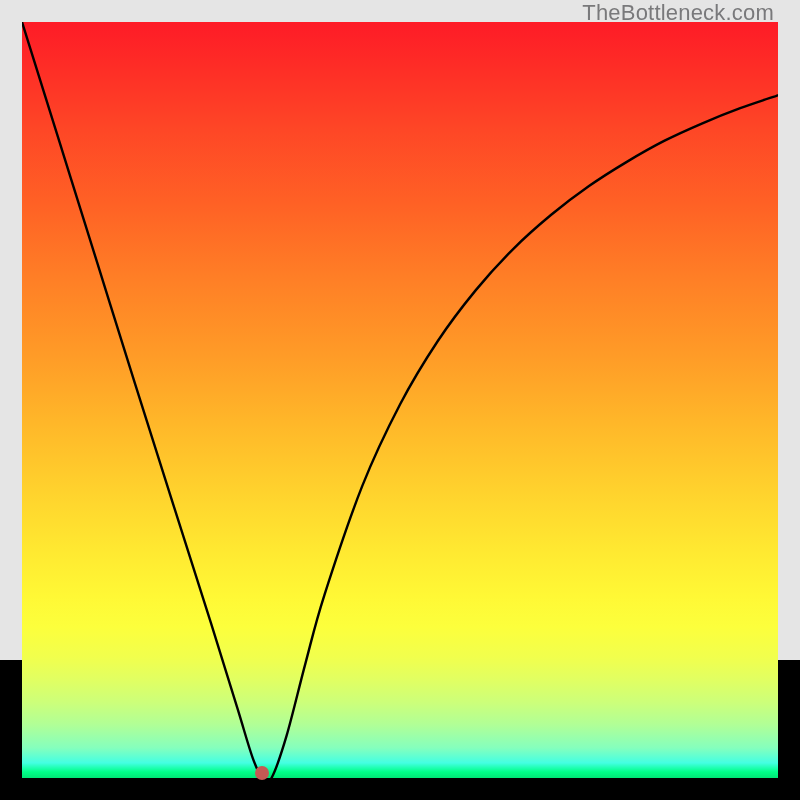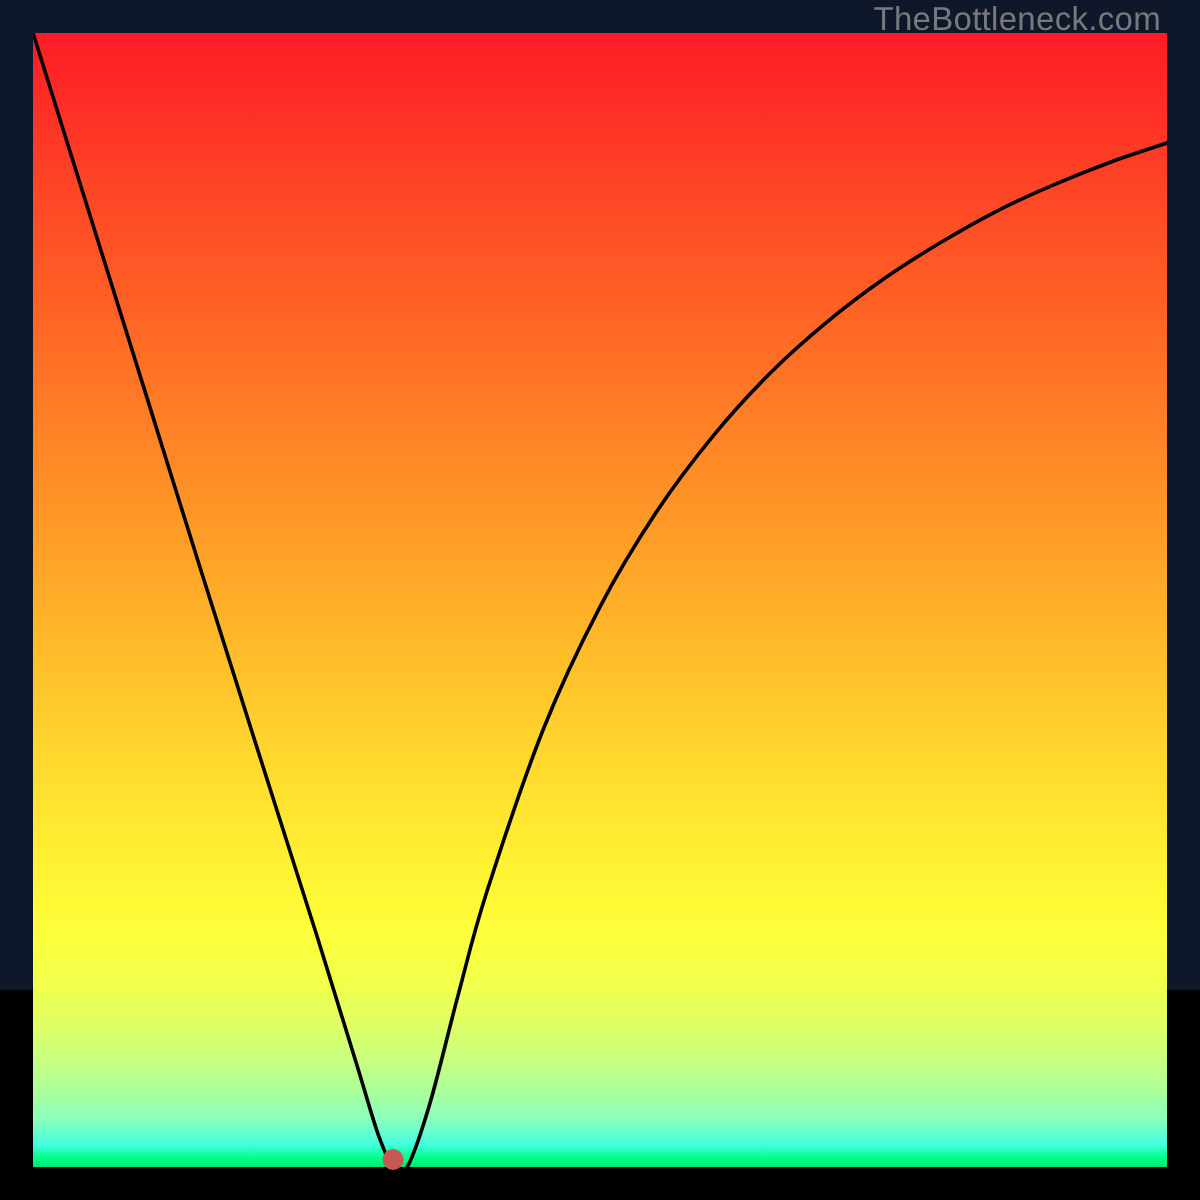--- a/index.html
+++ b/index.html
@@ -9,21 +9,21 @@
     height: 800px;
     overflow: hidden;
     background: #000;
     font-family: Arial, Helvetica, sans-serif;
   }
   .frame {
     position: absolute;
     top: 0; left: 0;
     width: 800px;
     height: 660px;
-    background: #0f172a;
+    background: #e5e5e5;
   }
   .plot {
     position: absolute;
     top: 22px;
     left: 22px;
     width: 756px;
     height: 756px;
     
     background: linear-gradient(to bottom,
       #fe1b27 0%,

